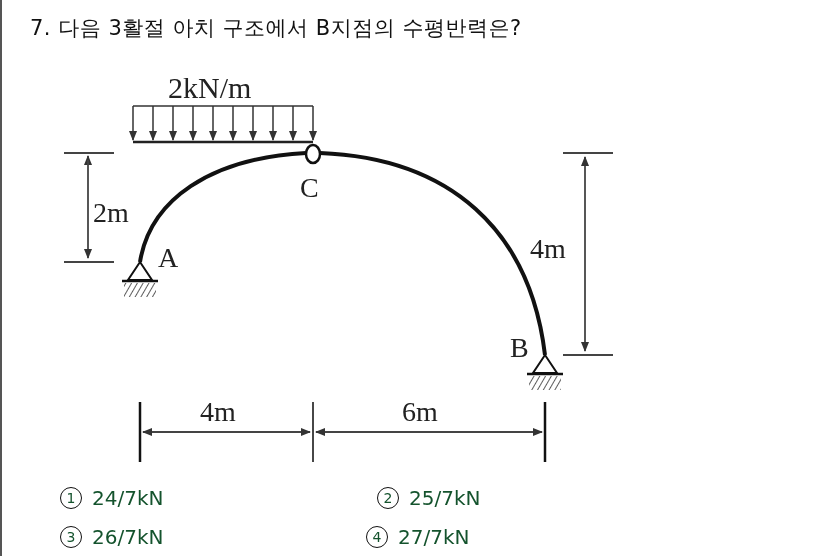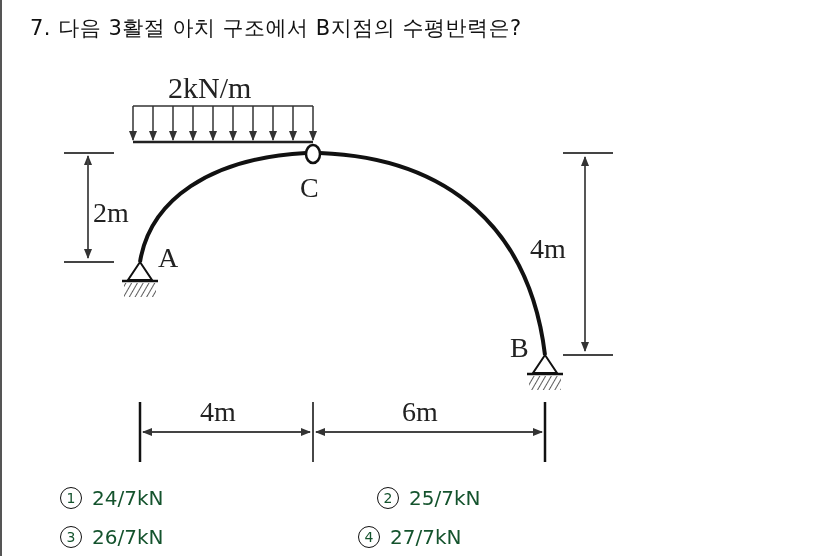--- a/index.html
+++ b/index.html
@@ -101,15 +101,15 @@
 
 <div class="choice" style="left:60px; top:486px;">
   <span class="num">1</span><span>24/7kN</span>
 </div>
 <div class="choice" style="left:366px; top:486px;margin-left:11px;">
   <span class="num">2</span><span>25/7kN</span>
 </div>
 <div class="choice" style="left:60px; top:525px;">
   <span class="num">3</span><span>26/7kN</span>
 </div>
-<div class="choice" style="left:358px; top:525px;">
+<div class="choice" style="left:366px; top:525px;">
   <span class="num">4</span><span>27/7kN</span>
 </div>
 
 </body></html>

